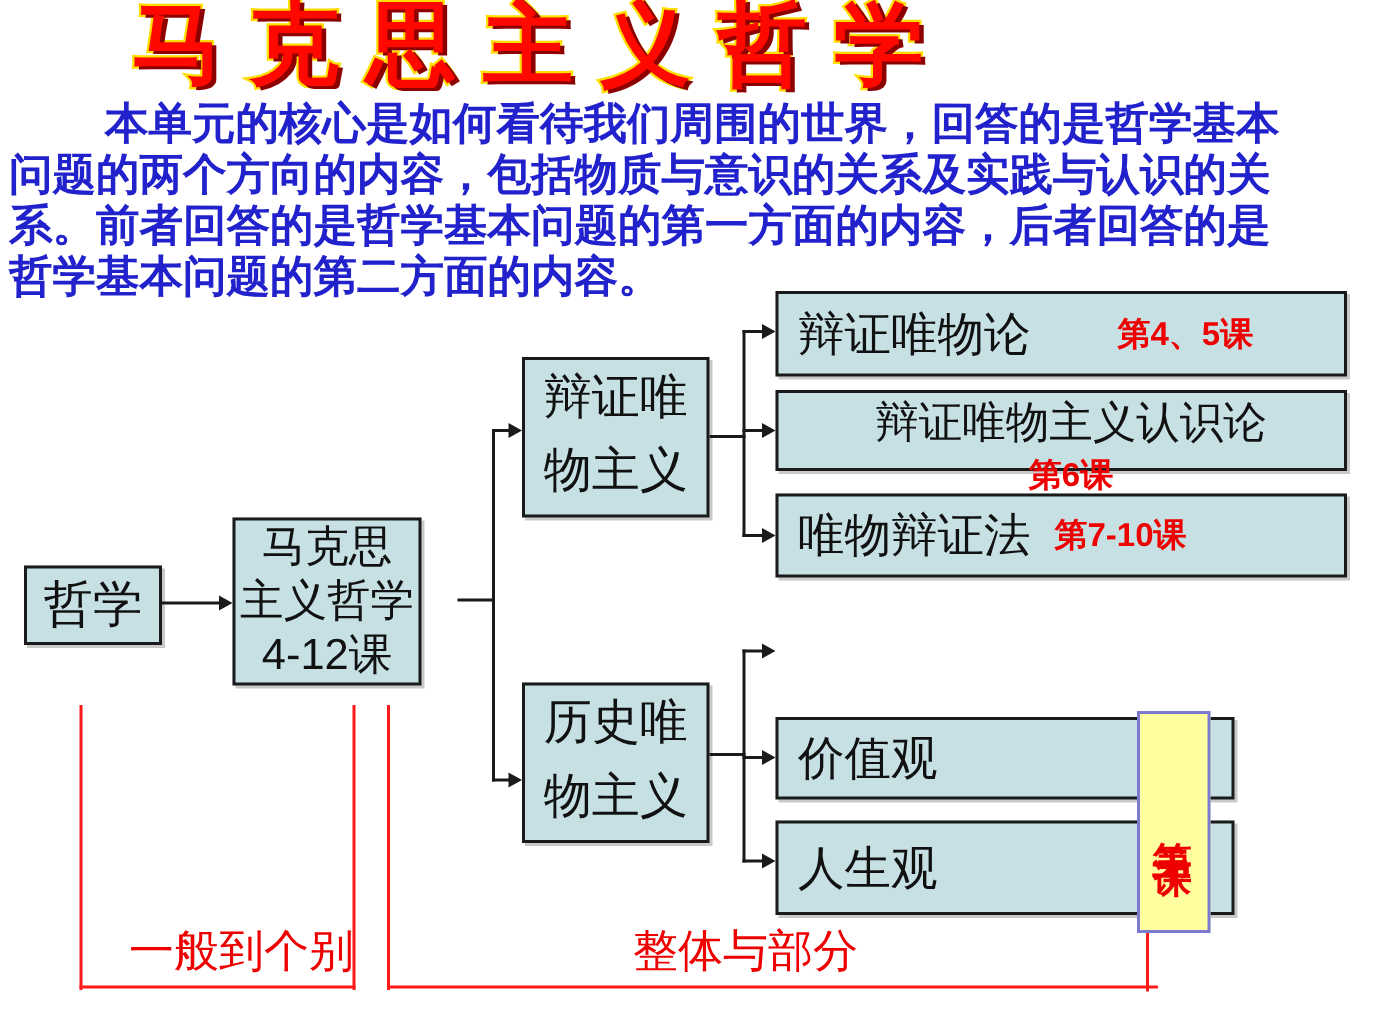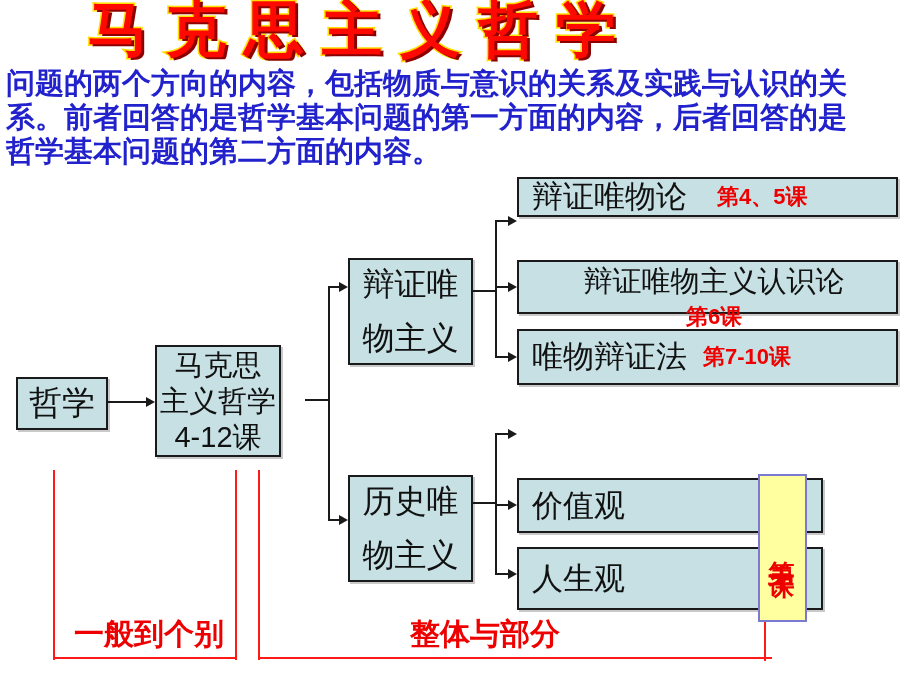--- a/index.html
+++ b/index.html
@@ -25,21 +25,21 @@
   
   .node{
     position:absolute;background:#c6e0e4;border:2px solid #1a1a1a;
     box-sizing:border-box;display:flex;align-items:center;
     box-shadow:2px 2px 0 rgba(100,100,100,.35);
     color:#111;
   }
   .center{ justify-content:center;text-align:center; }
   .branch{ padding-left:13px;white-space:nowrap;font-size:31px; }
   .branch .course{ color:#ee0000;font-weight:bold;font-size:22px; }
-  .two-line{ flex-direction:column;justify-content:space-between;font-size:32px;line-height:49px;margin-top:20px; }
+  .two-line{ flex-direction:column;justify-content:flex-start;font-size:32px;line-height:49px; }
   .three-line{ flex-direction:column;justify-content:center;font-size:29px;line-height:36px; }
   
   #lesson12{
     position:absolute;left:758px;top:474px;width:49px;height:148px;
     background:#ffffa0;border:2px solid #7a7ad0;box-sizing:border-box;
     writing-mode:vertical-rl;text-orientation:upright;
     display:flex;align-items:center;justify-content:center;
     color:#ee0000;font-weight:bold;font-size:26px;letter-spacing:4px;
     z-index:5;
   }
@@ -47,31 +47,32 @@
   .hl,.vl{ position:absolute;background:#1a1a1a; }
   .hl{ height:2px; } .vl{ width:2px; }
   .rl{ position:absolute;background:#ff1a1a; }
   .arr{
     position:absolute;width:0;height:0;
     border-top:5px solid transparent;border-bottom:5px solid transparent;
     border-left:9px solid #1a1a1a;
   }
   
   .red-label{
-    position:absolute;color:#ee0000;font-weight:bold;font-size:30px;white-space:nowrap;
+    position:absolute;color:#ee0000;font-weight:normal;font-size:30px;white-space:nowrap;margin-left:12px;
   }
 </style>
 </head>
 <body>
 
 <div id="slide">
 
   <div id="title">马克思主义哲学</div>
 
   <div id="intro">
+    <div class="indent">本单元的核心是如何看待我们周围的世界，回答的是哲学基本</div>
     <div>问题的两个方向的内容，包括物质与意识的关系及实践与认识的关</div>
     <div>系。前者回答的是哲学基本问题的第一方面的内容，后者回答的是</div>
     <div>哲学基本问题的第二方面的内容。</div>
   </div>
 
   <div class="node center" style="left:16px;top:377px;width:92px;height:53px;font-size:33px;">哲学</div>
 
   <div class="node three-line center" style="left:155px;top:345px;width:126px;height:112px;">
     <div>马克思</div>
     <div>主义哲学</div>
@@ -81,21 +82,21 @@
   <div class="node two-line center" style="left:348px;top:238px;width:125px;height:107px;">
     <div>辩证唯</div>
     <div>物主义</div>
   </div>
 
   <div class="node two-line center" style="left:348px;top:455px;width:125px;height:107px;">
     <div>历史唯</div>
     <div>物主义</div>
   </div>
 
-  <div class="node branch" style="left:517px;top:177px;width:381px;height:40px;">
+  <div class="node branch" style="left:517px;top:194px;width:381px;height:57px;gap:28px;">
     <span>辩证唯物论</span>
     <span class="course" style="margin-left:30px;">第4、5课</span>
   </div>
 
   <div class="node branch" style="left:517px;top:260px;width:381px;height:54px;font-size:29px;flex-direction:column;">
     <span>辩证唯物主义认识论</span>
     <span class="course">第6课</span>
   </div>
 
   <div class="node branch" style="left:517px;top:329px;width:381px;height:56px;">

